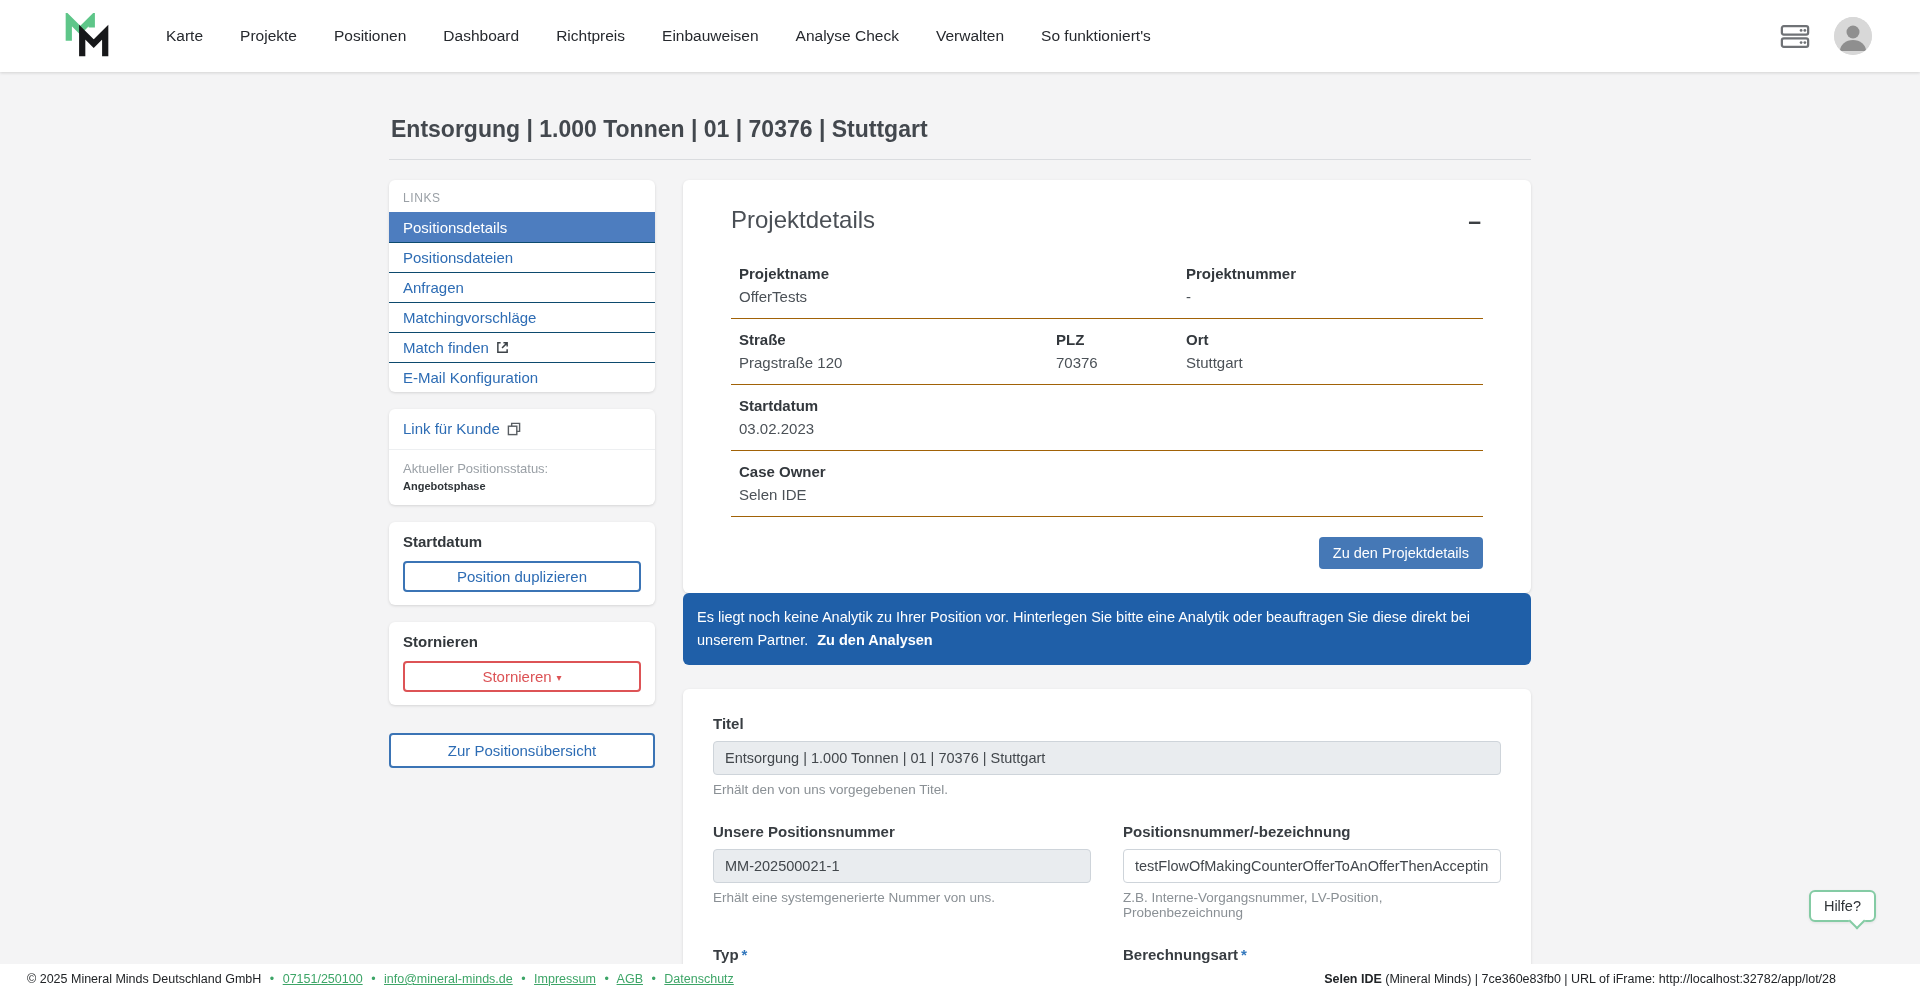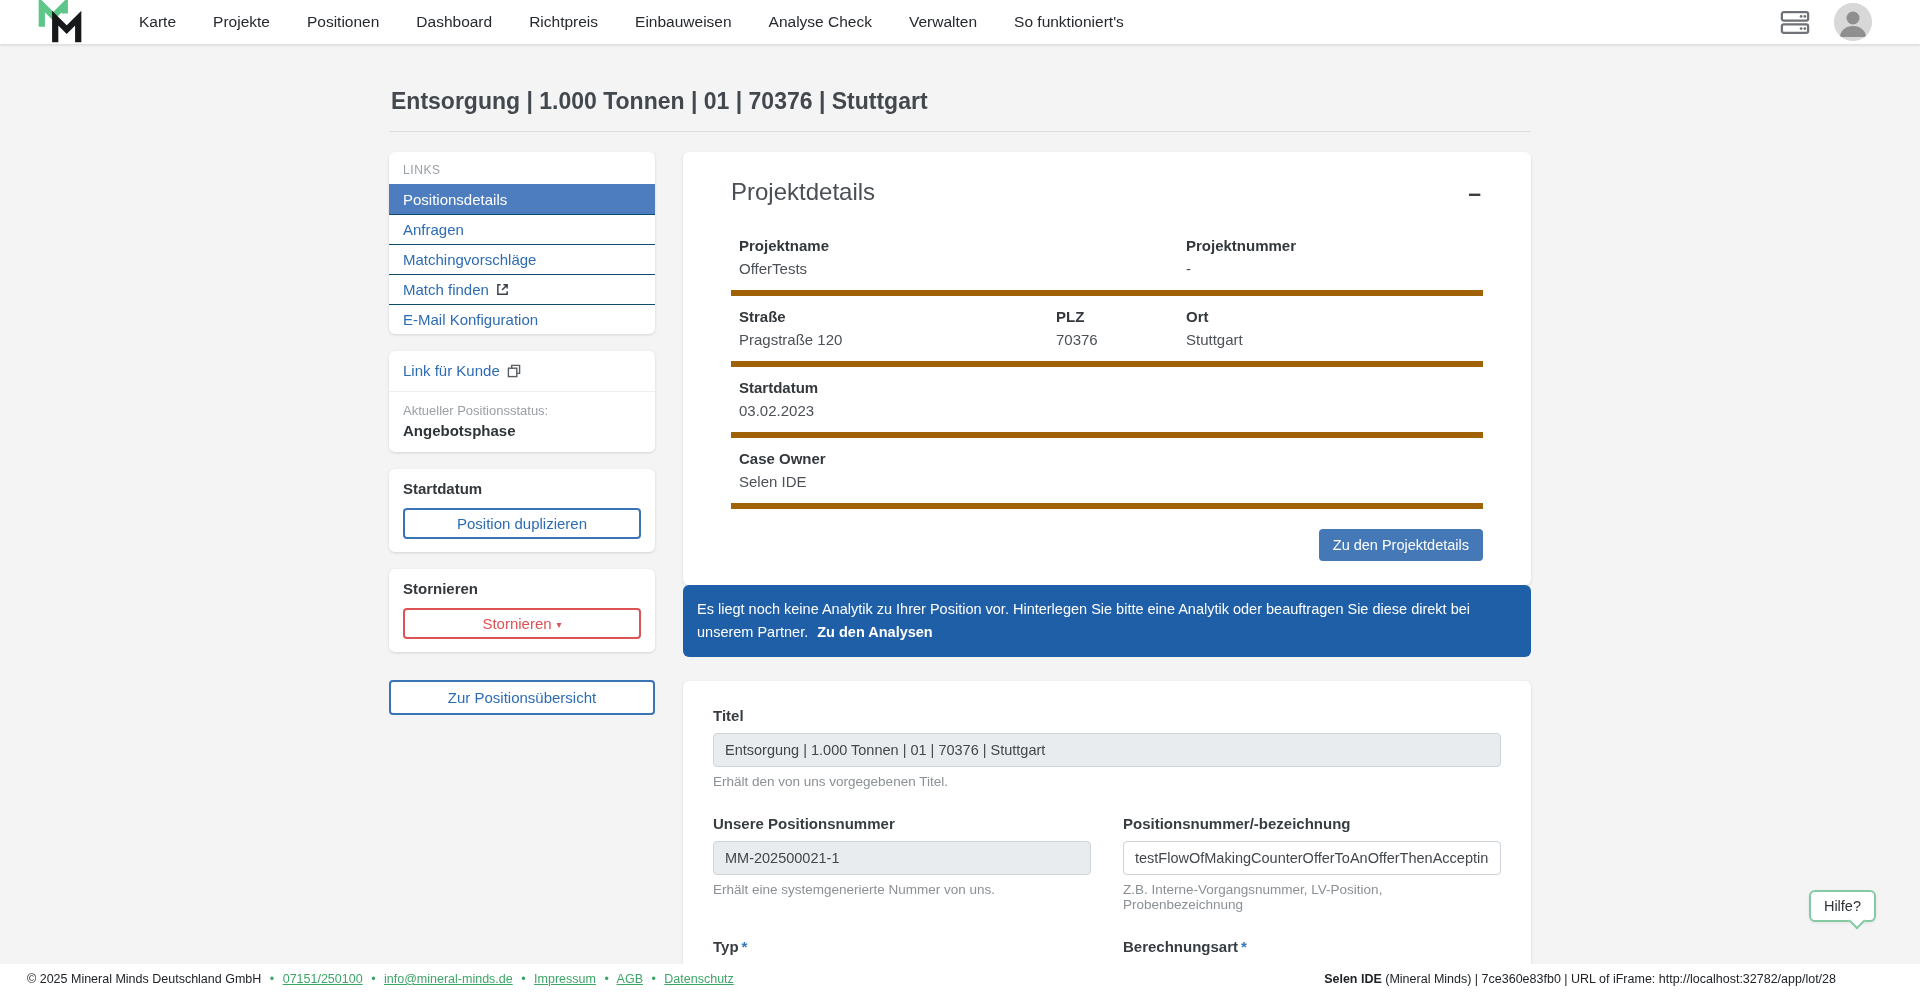--- a/index.html
+++ b/index.html
@@ -9,22 +9,22 @@
     background: #f4f4f5;
     display: flex;
     flex-direction: column;
     overflow: hidden;
     position: relative;
   }
   a { text-decoration: none; cursor: pointer; }
 
   
   .topnav {
-    height: 44px; background: #fff; display: flex; align-items: center;
-    padding: 0 48px 0 37px; box-shadow: 0 1px 3px rgba(0,0,0,.14);
+    height: 72px; background: #fff; display: flex; align-items: center;
+    padding: 0 48px 0 64px; box-shadow: 0 1px 3px rgba(0,0,0,.14);
     position: relative; z-index: 3; flex: none;
   }
   .logo { width: 46px; height: 46px; display: block; cursor: pointer; }
   .nav-links { display: flex; gap: 37px; margin-left: 56px; align-items: center; }
   .nav-links a { color: #26292e; font-size: 15.5px; font-weight: 500; }
   .nav-right { margin-left: auto; display: flex; align-items: center; gap: 24px; }
   .icon-btn { background: none; border: none; cursor: pointer; display: flex; align-items: center; }
   .avatar { width: 38px; height: 38px; border-radius: 50%; background: #d8d8d8; overflow: hidden; position: relative; }
 
   
@@ -44,41 +44,41 @@
   .link-item {
     display: flex; align-items: center; gap: 7px;
     font-size: 15px; font-weight: 500; color: #2d6cb4;
     padding: 6px 14px; border-top: 1px solid #0c4a6e; cursor: pointer;
   }
   .link-item.active { background: #4d7dbf; color: #fff; border-top-color: #4d7dbf; }
   .side-card { margin-top: 17px; padding: 11px 14px 13px; }
   .customer-link { display: inline-flex; align-items: center; gap: 7px; color: #2d6cb4; font-size: 15px; font-weight: 500; }
   .side-divider { border-top: 1px solid #edeff1; margin: 11px -14px 11px; }
   .status-label { font-size: 13px; color: #9aa0a6; }
-  .status-value { font-size: 15px; font-weight: bold; color: #2f3438; margin-top: 4px; }
+  .status-value { font-size: 11px; font-weight: bold; color: #2f3438; margin-top: 4px; }
   .side-heading { font-size: 15px; font-weight: bold; color: #33383c; margin-bottom: 11px; }
   .btn-outline-blue {
     display: block; width: 100%; background: #fff; border: 2px solid #3b74b5; color: #2d6cb4;
     border-radius: 4px; font-size: 15px; font-family: inherit; padding: 5px 0; text-align: center; cursor: pointer;
   }
   .btn-outline-red {
     display: block; width: 100%; background: #fff; border: 2px solid #dd5356; color: #dc5255;
     border-radius: 4px; font-size: 15px; font-family: inherit; padding: 5px 0; text-align: center; cursor: pointer;
   }
   .caret-small { font-size: 10px; margin-left: 5px; vertical-align: 1px; }
   .overview-btn { margin-top: 28px; padding: 7px 0; border-radius: 4px; }
 
   
   .main-col { flex: 1; min-width: 0; }
   .project-card { padding: 26px 48px 24px; }
   .pd-header { display: flex; justify-content: space-between; align-items: flex-start; }
   .pd-title { font-size: 24px; font-weight: 500; color: #4a4f55; }
   .collapse-btn { background: none; border: none; font-size: 23px; font-weight: bold; color: #3c4043; cursor: pointer; line-height: 1; padding: 4px 2px; }
   .pd-table { margin-top: 16px; }
-  .pd-row { display: grid; padding: 12px 8px 13px; border-bottom: 6px solid #a16207; }
+  .pd-row { display: grid; padding: 12px 8px 13px; border-bottom: 1px solid #a16207; }
   .cols-2 { grid-template-columns: 447px 1fr; }
   .cols-3 { grid-template-columns: 317px 130px 1fr; }
   .pd-label { font-size: 15px; font-weight: bold; color: #33383d; }
   .pd-value { font-size: 15px; color: #4b5157; margin-top: 6px; }
   .pd-actions { display: flex; justify-content: flex-end; margin-top: 20px; }
   .btn-primary {
     background: #4578b6; color: #fff; border: none; border-radius: 4px;
     font-size: 14.5px; font-family: inherit; padding: 8px 14px; cursor: pointer;
   }
 
@@ -170,20 +170,23 @@
 
     <div class="layout">
 
       <aside class="sidebar">
         <div class="card links-card">
           <div class="links-header">LINKS</div>
           <div class="link-item active">
             <span>Positionsdetails</span>
           </div>
           <div class="link-item">
+            <span>Positionsdateien</span>
+          </div>
+          <div class="link-item">
             <span>Anfragen</span>
           </div>
           <div class="link-item">
             <span>Matchingvorschläge</span>
           </div>
           <div class="link-item">
             <span>Match finden</span>
             <svg width="13" height="13" viewBox="0 0 14 14">
               <path d="M5 2 H2 V12 H12 V9" fill="none" stroke="#3c4247" stroke-width="1.6"></path>
               <path d="M8 2 H12 V6 M12 2 L6.5 7.5" fill="none" stroke="#3c4247" stroke-width="1.6"></path>

